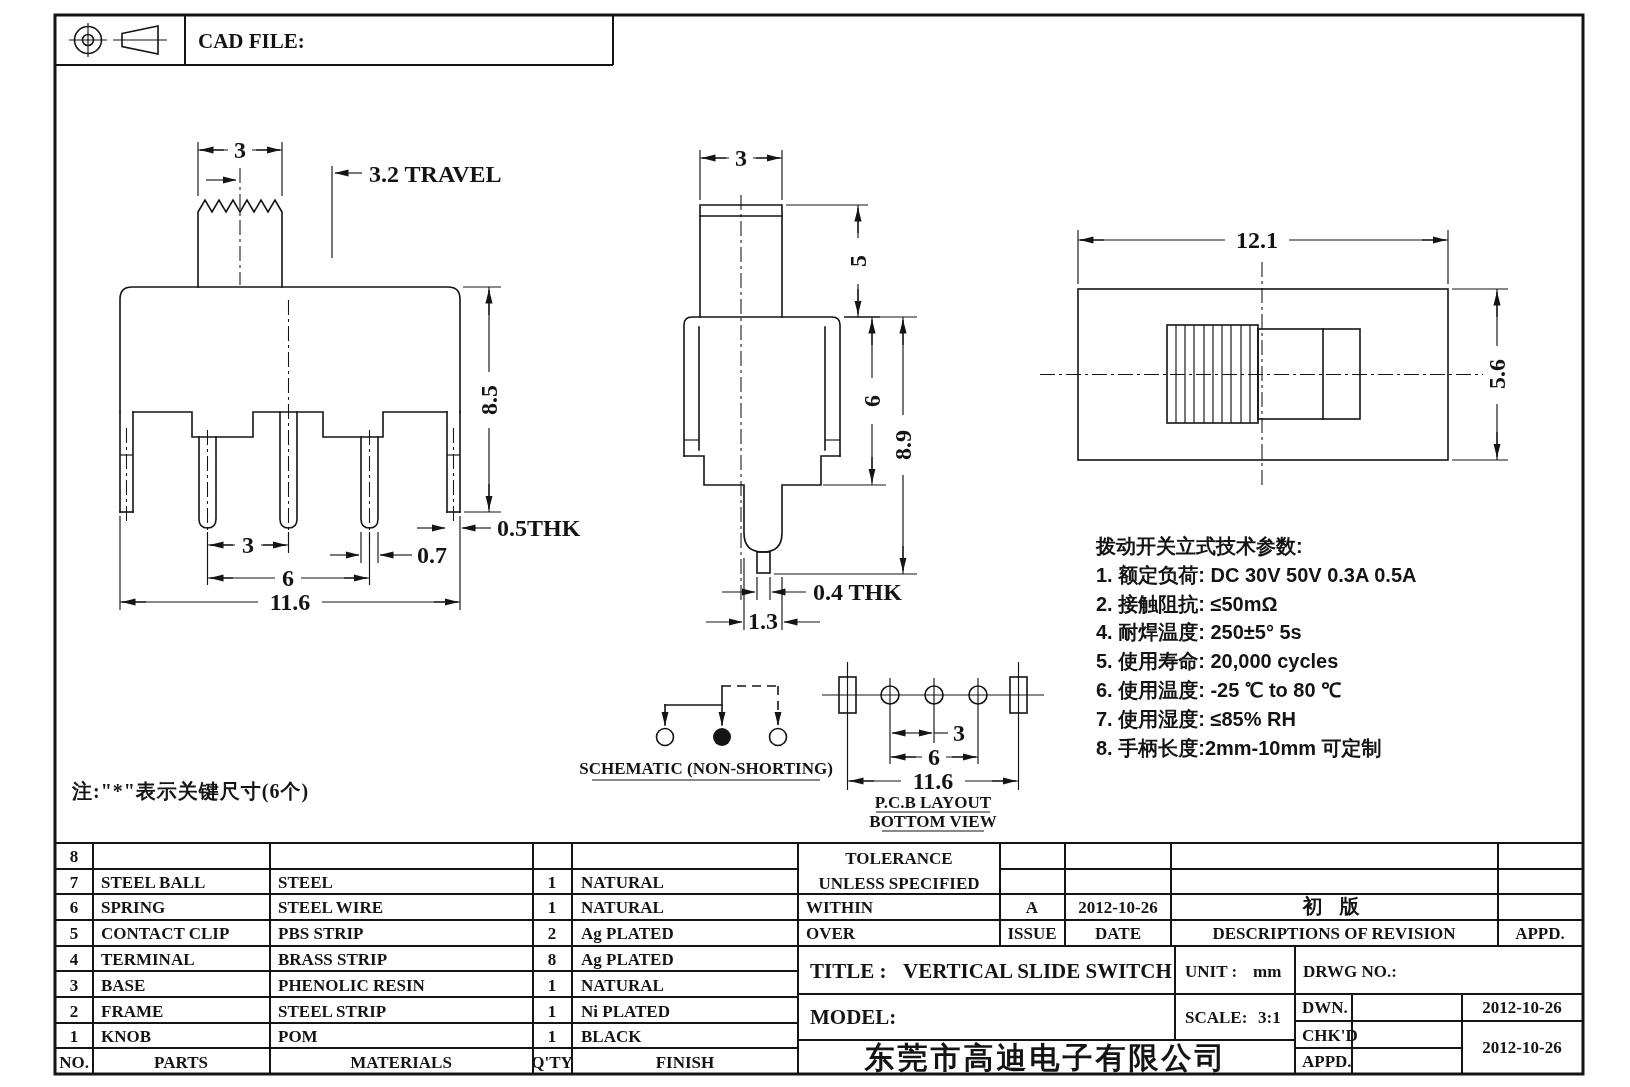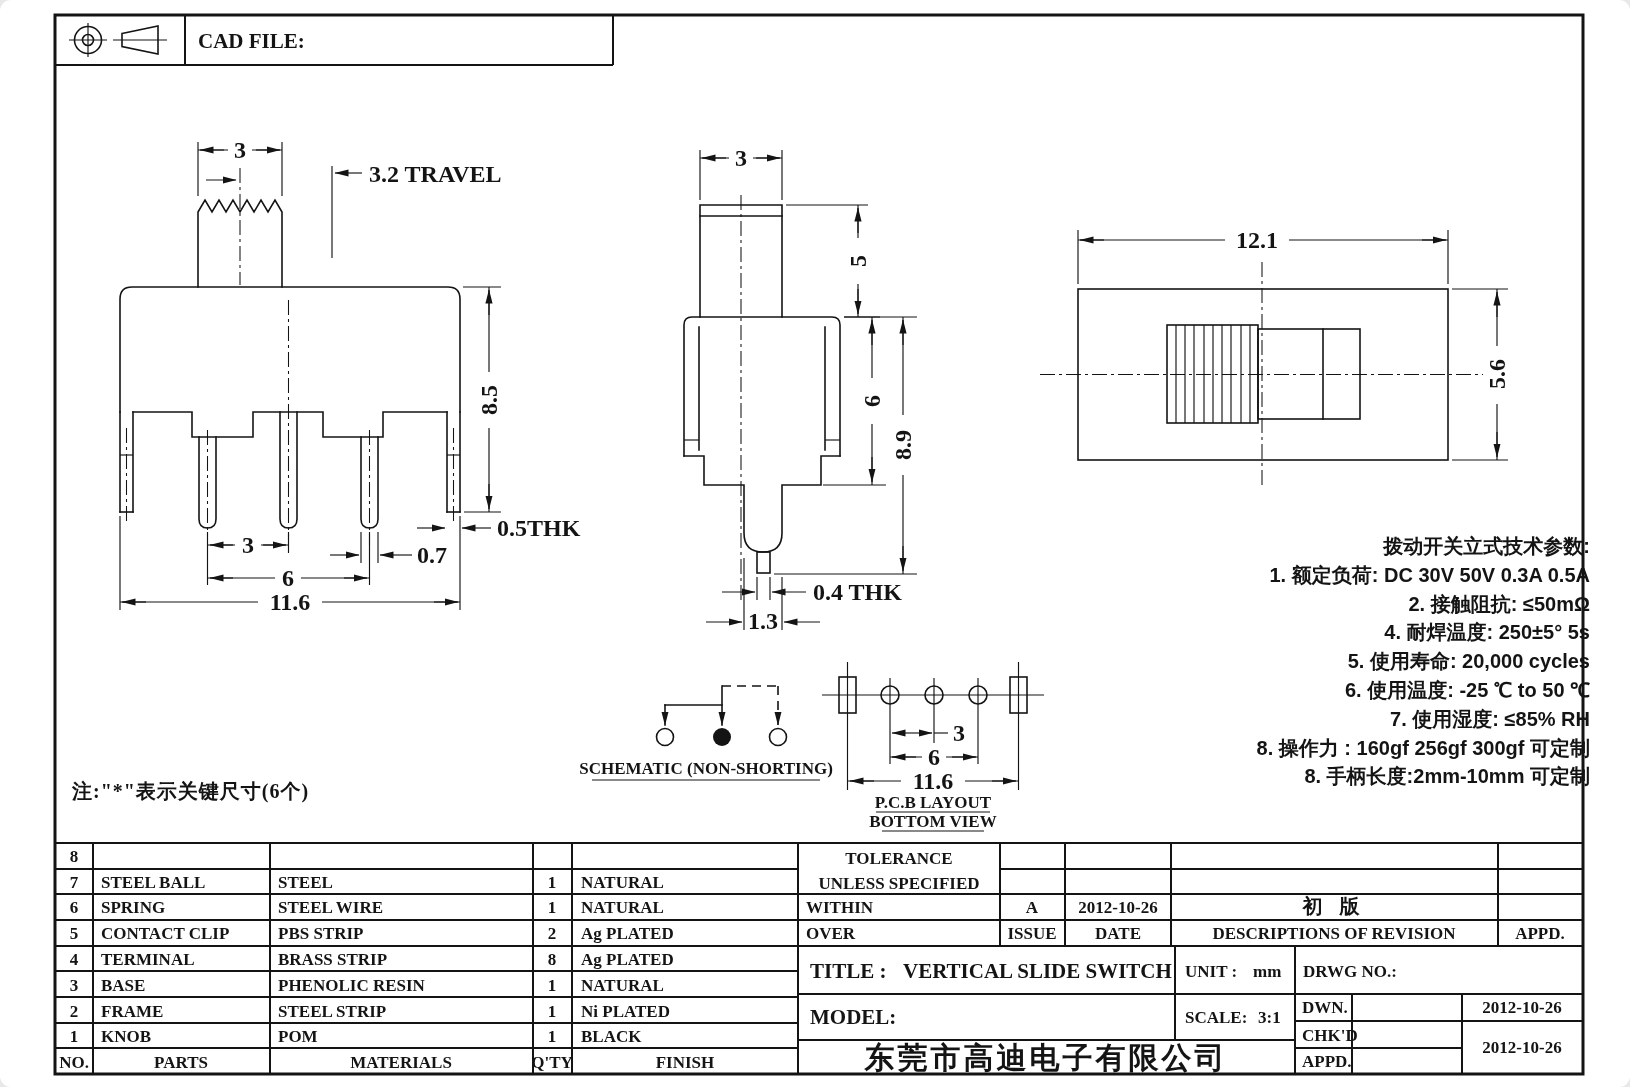--- a/index.html
+++ b/index.html
@@ -1,38 +1,38 @@
 <!DOCTYPE html>
 <html><head>
 <meta charset="utf-8">
 <style>
   html,body { margin:0; padding:0; background:#e8e8e8; }
   #sheet {
     position:relative; width:1630px; height:1087px; background:#ffffff;
-    font-family:"Liberation Serif", serif; color:#141414; overflow:hidden;border-radius:11px;
+    font-family:"Liberation Serif", serif; color:#141414; overflow:hidden;
   }
   svg { position:absolute; left:0; top:0; }
   svg .ln   { stroke:#141414; stroke-width:1.6; fill:none; stroke-linecap:square; }
   svg .thin { stroke:#141414; stroke-width:1.15; fill:none; }
   svg .cl   { stroke:#141414; stroke-width:1.05; fill:none; stroke-dasharray:15 4 3 4; }
   svg .dsh  { stroke:#141414; stroke-width:1.6; fill:none; stroke-dasharray:9 6; }
   svg .tline{ stroke:#141414; stroke-width:2; fill:none; }
   svg .bord { stroke:#141414; stroke-width:3; fill:none; }
   svg .wbg  { fill:#ffffff; stroke:none; }
   svg .fill { fill:#141414; stroke:none; }
   svg text  { fill:#141414; stroke:none; }
   .t-dim  { font:bold 24px "Liberation Serif", serif; }
   .t-lbl  { font:bold 17px "Liberation Serif", serif; }
   .t-tbl  { font:bold 17px "Liberation Serif", serif; }
   .t-big  { font:bold 21px "Liberation Serif", serif; }
   .t-cn   { font:bold 20px "Liberation Serif", serif; }
   .t-co   { font:bold 30px "Liberation Sans", sans-serif; letter-spacing:3px; }
   .overlay { position:absolute; }
-  #tech-params { left:1160px; top:532px; width:430px;
-    font:bold 20px "Liberation Sans", sans-serif; line-height:28.8px; white-space:nowrap;text-align:right; }
+  #tech-params { left:1096px; top:532px; width:430px;
+    font:bold 20px "Liberation Sans", sans-serif; line-height:28.8px; white-space:nowrap; }
   #note { left:72px; top:778px; font:bold 20px "Liberation Serif", serif; letter-spacing:1px; }
 </style>
 </head>
 <body>
 
 <div id="sheet">
 
 <svg width="1630" height="1087" viewBox="0 0 1630 1087">
   <defs>
     <marker id="ah" markerUnits="userSpaceOnUse" markerWidth="15" markerHeight="10" refX="13.5" refY="5" orient="auto">
@@ -400,21 +400,20 @@
     <text class="t-co" x="1046" y="1068" text-anchor="middle">东莞市高迪电子有限公司</text>
   </g>
 </svg>
 
 <div id="tech-params" class="overlay">
   <div>拨动开关立式技术参数:</div>
   <div>1.  额定负荷: DC 30V    50V    0.3A    0.5A</div>
   <div>2.  接触阻抗:  ≤50mΩ</div>
   <div>4.  耐焊温度: 250±5°  5s</div>
   <div>5.  使用寿命: 20,000 cycles</div>
-  <div>6.  使用温度: -25 ℃  to 50 ℃</div>
+  <div>6.  使用温度: -25 ℃  to 80 ℃</div>
   <div>7.  使用湿度:  ≤85% RH</div>
-  <div>8.  操作力 : 160gf   256gf   300gf  可定制</div>
   <div>8.  手柄长度:2mm-10mm  可定制</div>
 </div>
 
 <div id="note" class="overlay">注:"*"表示关键尺寸(6个)</div>
 
 </div>
 
 </body></html>

